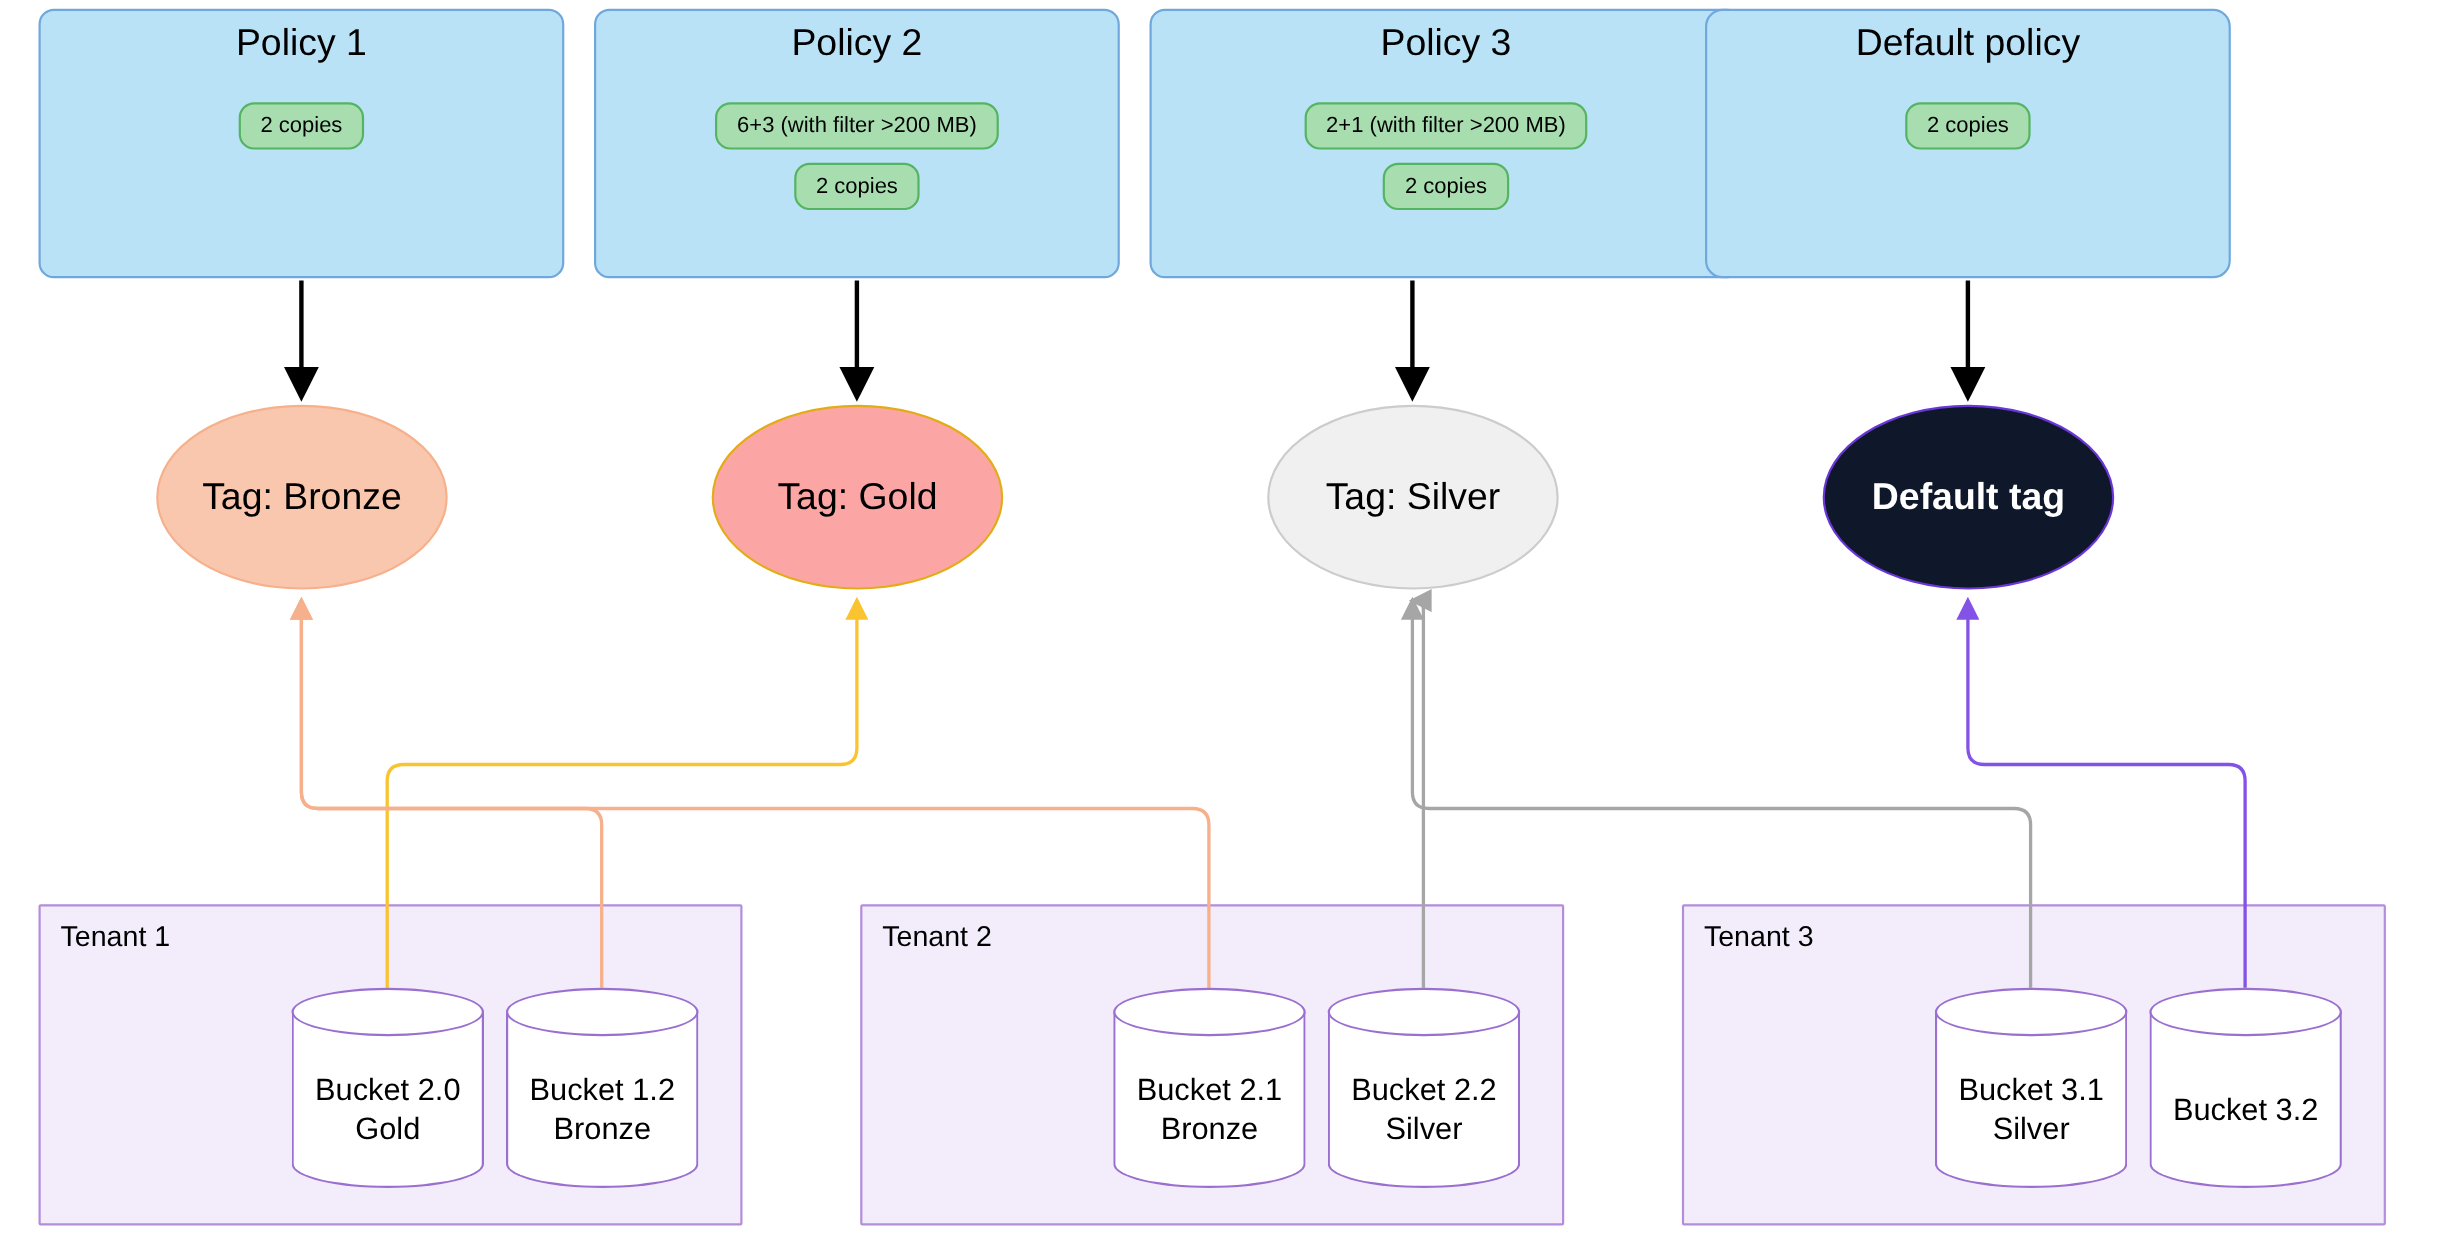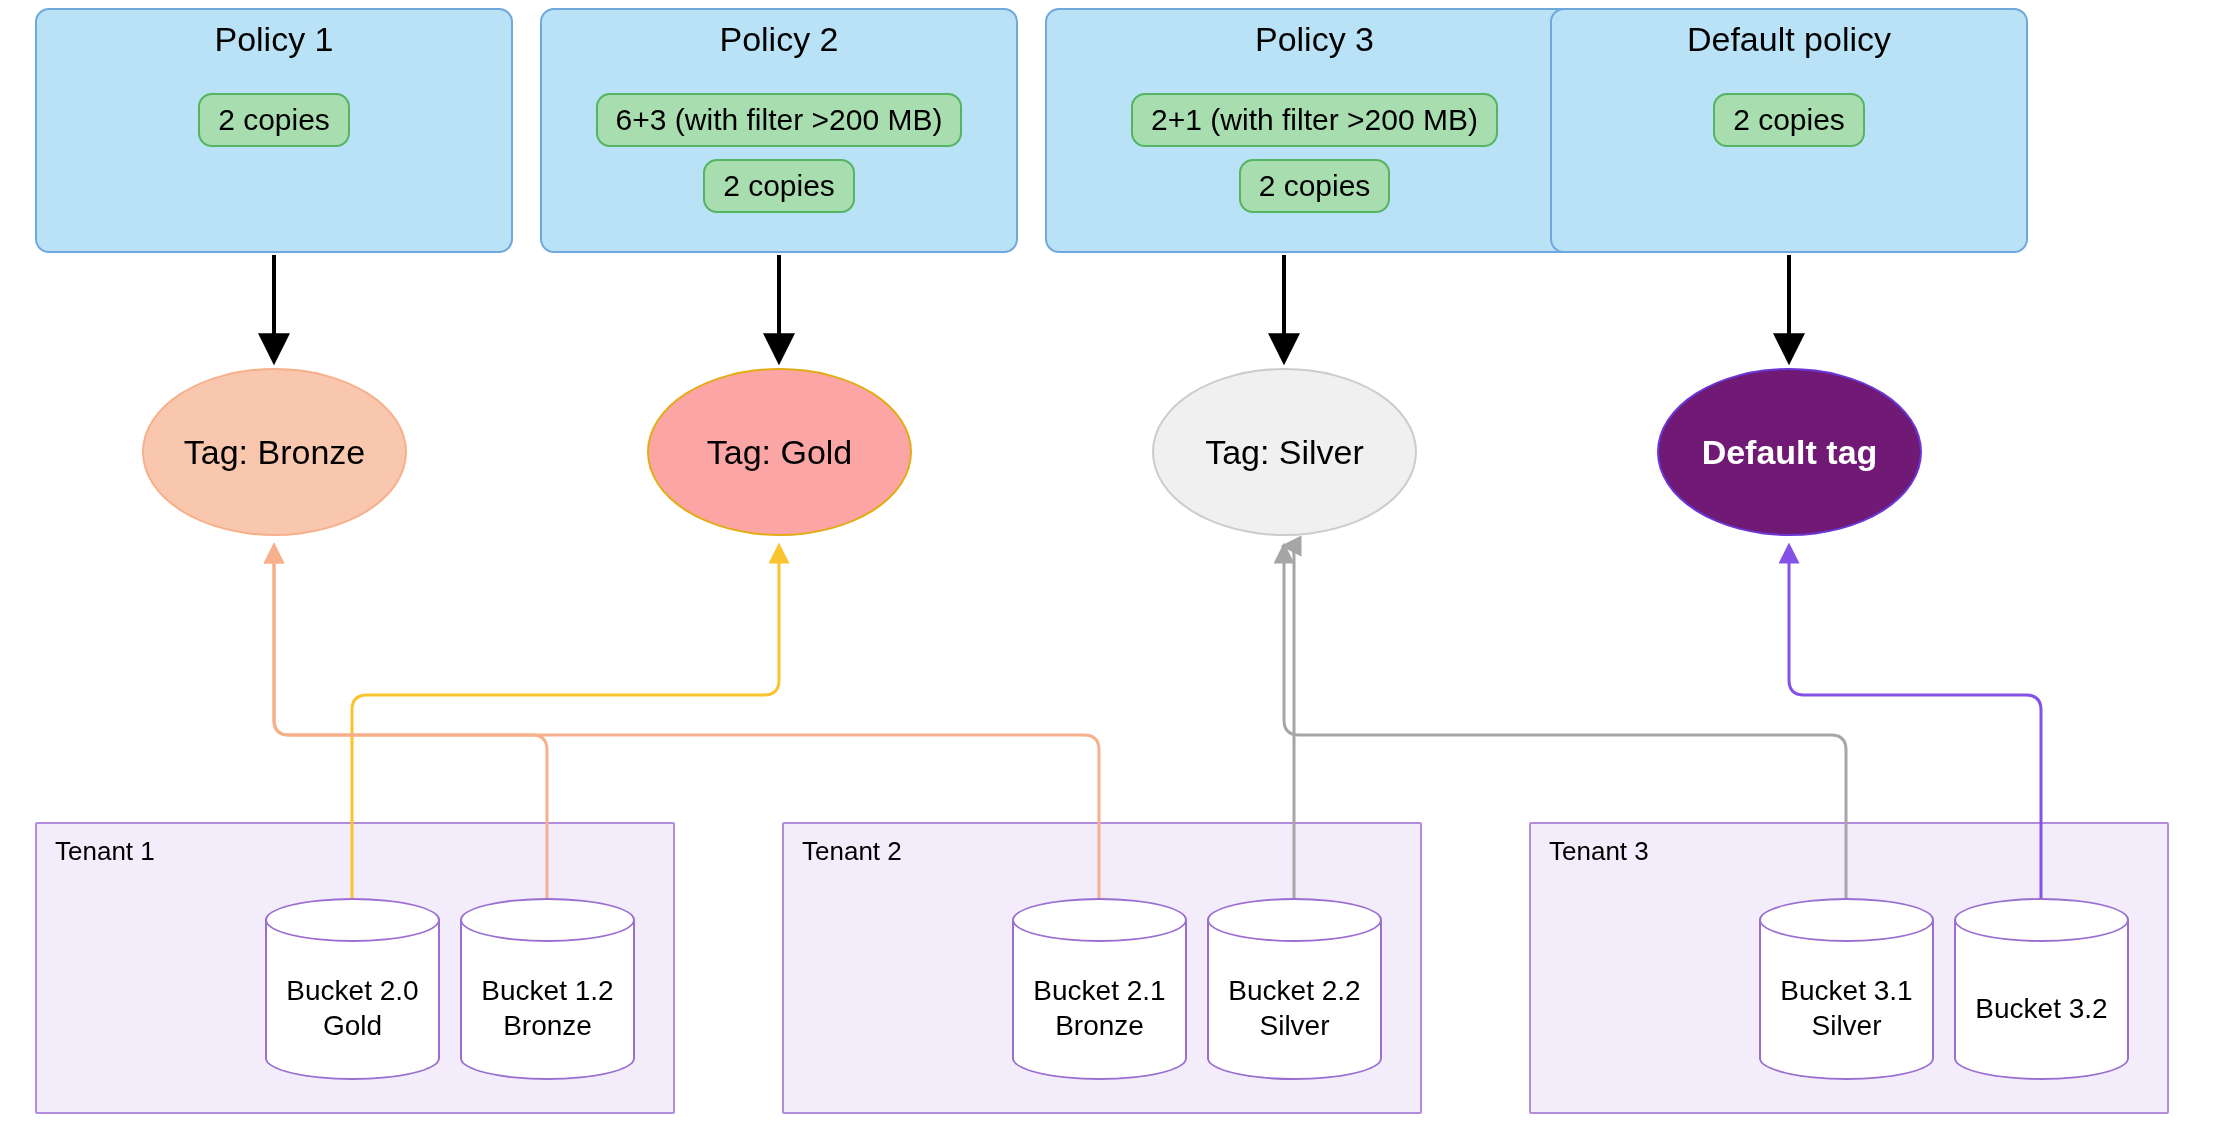--- a/index.html
+++ b/index.html
@@ -28,21 +28,21 @@
   .policy-title {
     font-size: 34px;
     color: #000000;
     margin-bottom: 28px;
   }
   .pill {
     display: inline-block;
     background: #a8ddb0;
     border: 2px solid #54b461;
     border-radius: 14px;
-    font-size: 30px;
+    font-size: 20px;
     color: #000000;
     padding: 8px 18px;
     margin: 6px 8px;
   }
   .tag-ellipse {
     position: absolute;
     border-radius: 50%;
     display: flex;
     align-items: center;
     justify-content: center;
@@ -126,35 +126,35 @@
     <div class="pill">6+3 (with filter &gt;200 MB)</div><br>
     <div class="pill">2 copies</div>
   </div>
 
   <div class="policy-box" style="left:1045px; top:8px; width:539px; height:245px;">
     <div class="policy-title">Policy 3</div>
     <div class="pill">2+1 (with filter &gt;200 MB)</div><br>
     <div class="pill">2 copies</div>
   </div>
 
-  <div class="policy-box" style="left:1550px; top:8px; width:478px; height:245px;">
+  <div class="policy-box" style="left:1550px; top:8px; width:478px; height:245px;border-radius:16px;">
     <div class="policy-title">Default policy</div>
     <div class="pill">2 copies</div>
   </div>
 
   <div class="tag-ellipse" style="left:142px; top:368px; width:265px; height:168px; background:#f9c7ad; border:2px solid #f6b08b;">
     <span>Tag: Bronze</span>
   </div>
   <div class="tag-ellipse" style="left:647px; top:368px; width:265px; height:168px; background:#fca5a5; border:2px solid #e3ac17;">
     <span>Tag: Gold</span>
   </div>
   <div class="tag-ellipse" style="left:1152px; top:368px; width:265px; height:168px; background:#f0f0f0; border:2px solid #cccccc;">
     <span>Tag: Silver</span>
   </div>
-  <div class="tag-ellipse" style="left:1657px; top:368px; width:265px; height:168px; background:#701a75; border:2px solid #6a36d6;">
+  <div class="tag-ellipse" style="left:1657px; top:368px; width:265px; height:168px; background:#0f172a; border:2px solid #6a36d6;">
     <span style="color:#ffffff; font-weight:bold;">Default tag</span>
   </div>
 
   <div class="tenant-box" style="left:35px; top:822px; width:640px; height:292px;">
     <div class="tenant-label">Tenant 1</div>
   </div>
   <div class="tenant-box" style="left:782px; top:822px; width:640px; height:292px;">
     <div class="tenant-label">Tenant 2</div>
   </div>
   <div class="tenant-box" style="left:1529px; top:822px; width:640px; height:292px;">

